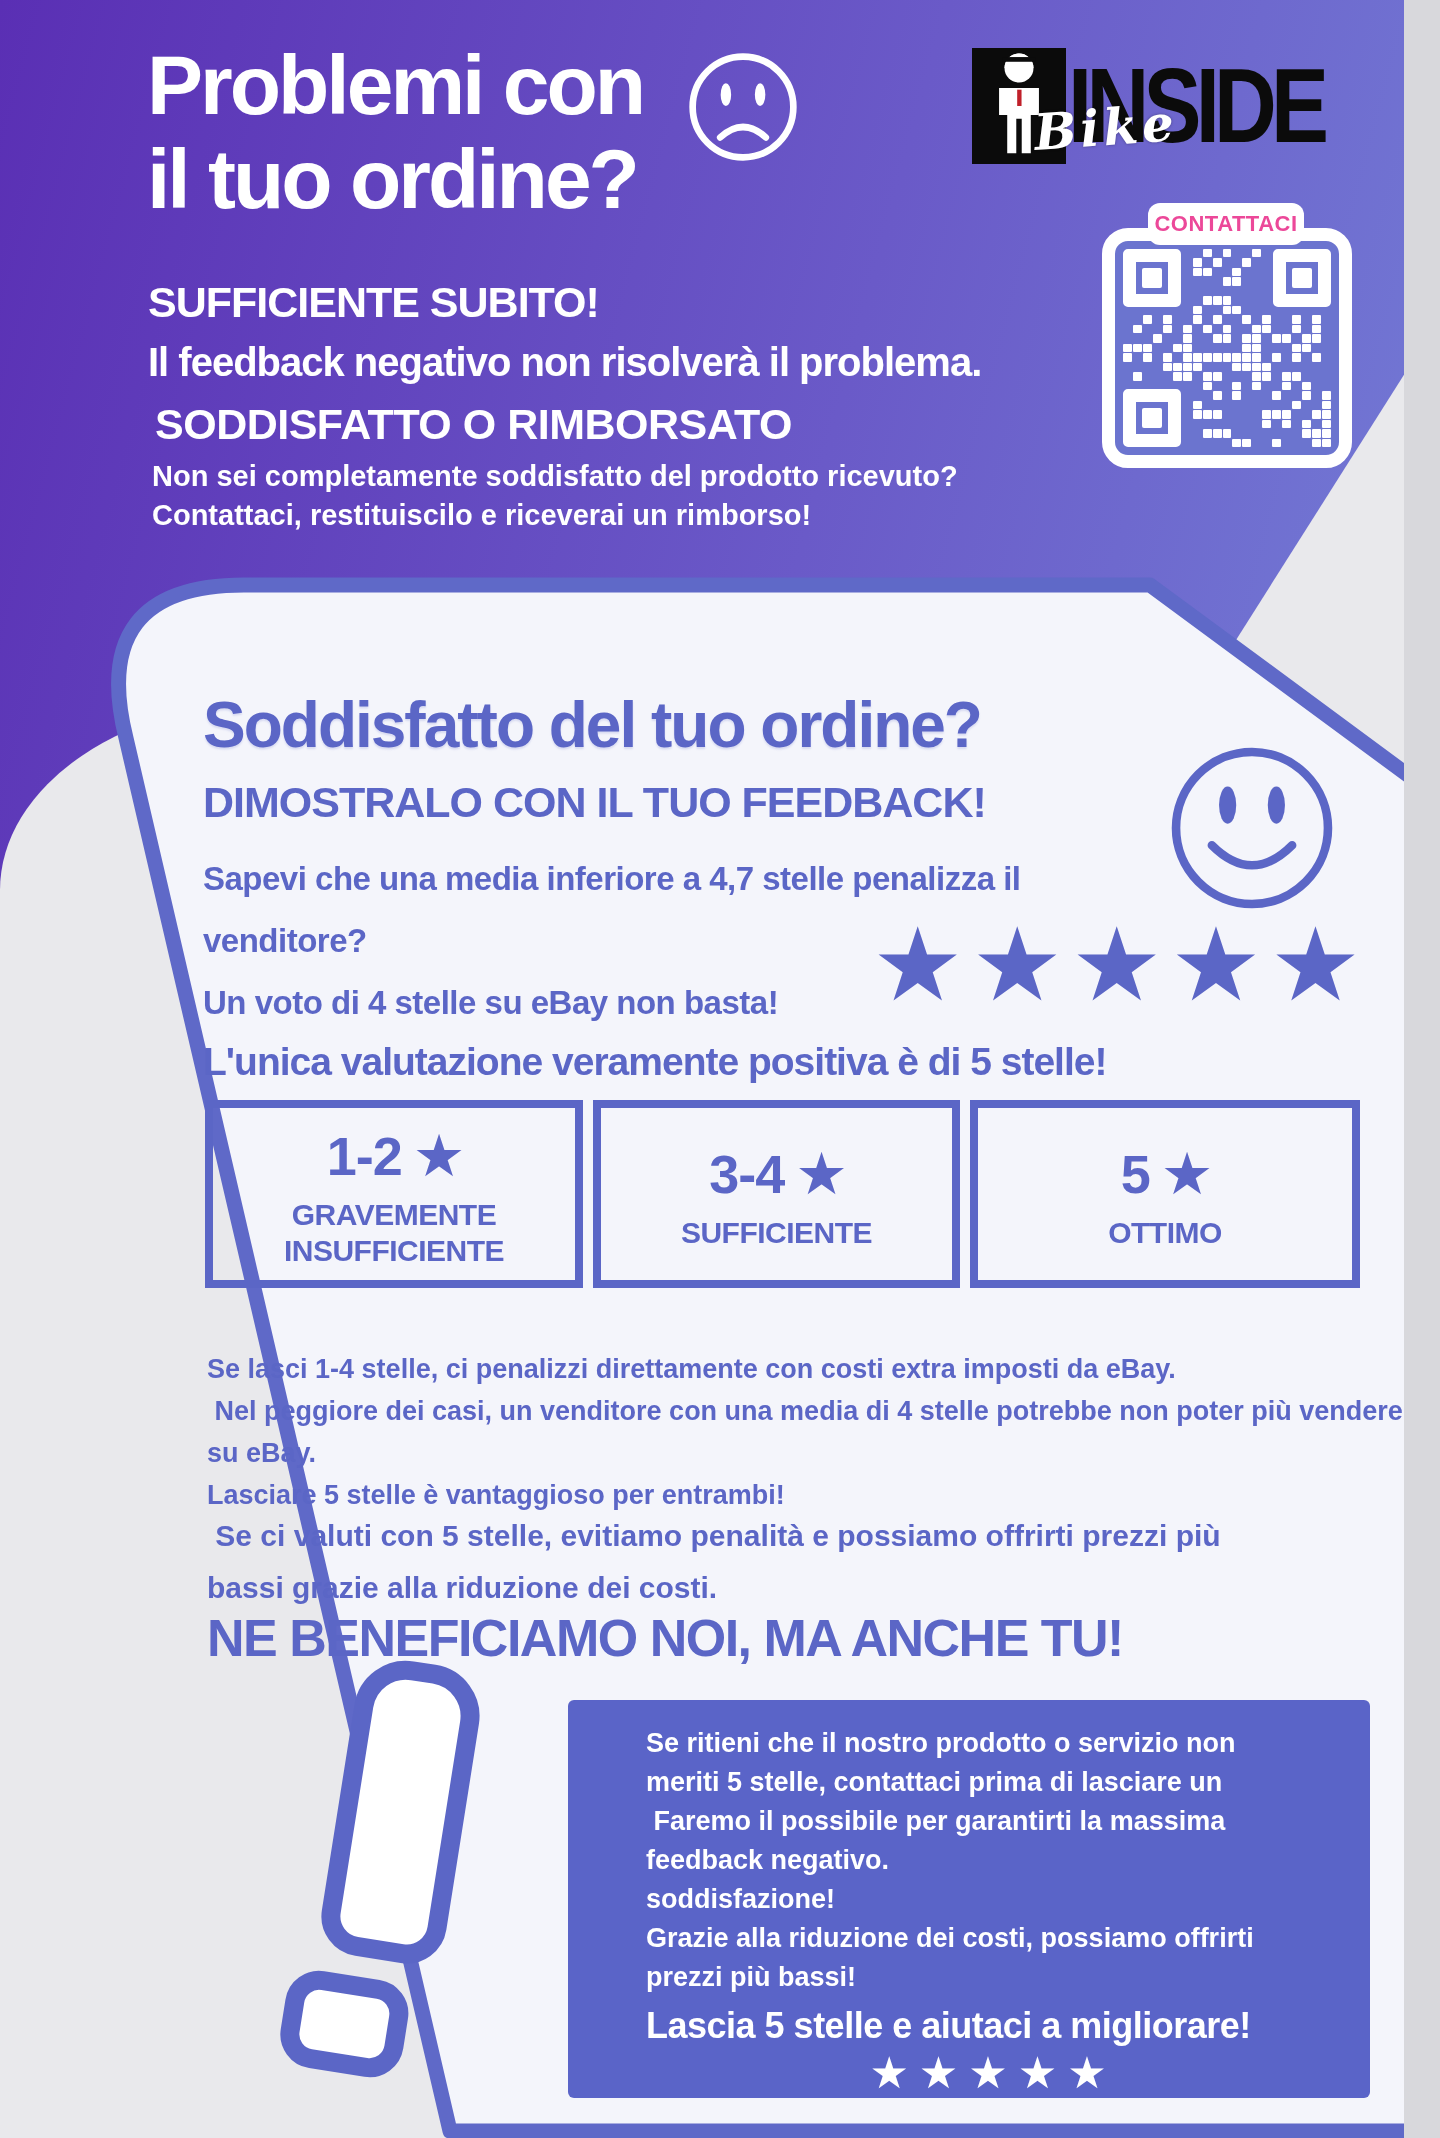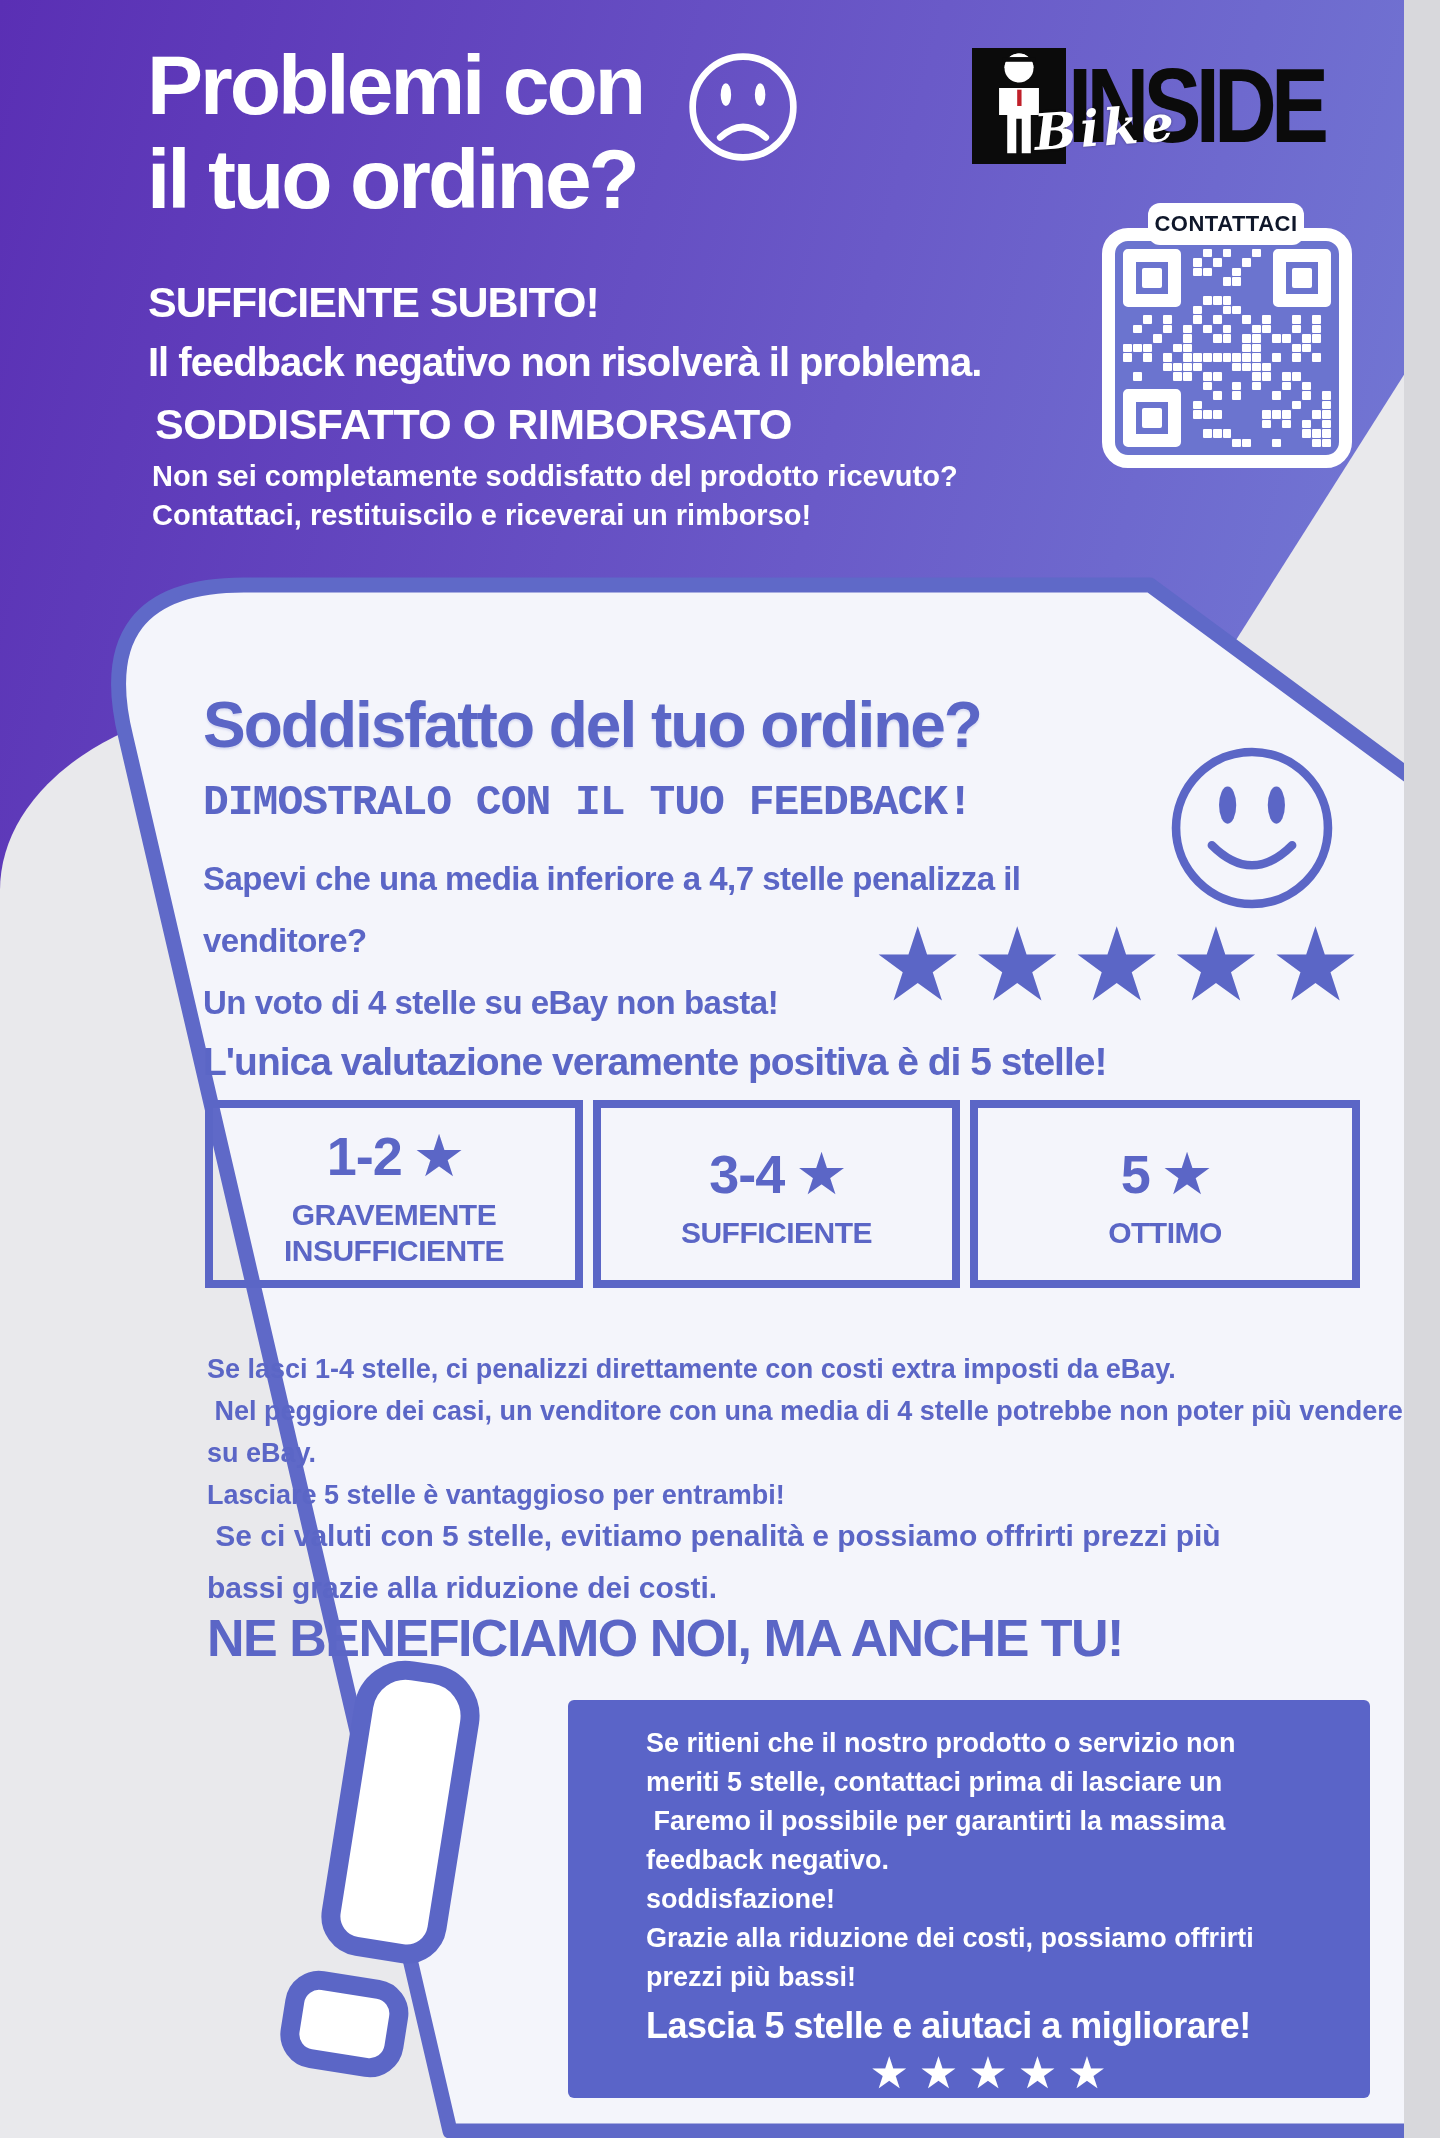--- a/index.html
+++ b/index.html
@@ -35,27 +35,27 @@
             border:13px solid #fff;border-radius:26px;box-sizing:border-box;}
   .qr-inner{position:absolute;inset:8px;}
   .qr-modules{position:absolute;inset:0;display:grid;
               grid-template-columns:repeat(21,1fr);grid-template-rows:repeat(21,1fr);gap:1px;}
   .qc{border-radius:1px;}
   .qc.on{background:#fff;}
   .qr-finder{position:absolute;width:58px;height:58px;border:13px solid #fff;border-radius:5px;box-sizing:border-box;}
   .qr-finder::after{content:"";position:absolute;inset:6px;background:#fff;border-radius:2px;}
   .f-tl{left:0;top:0;} .f-tr{right:0;top:0;} .f-bl{left:0;bottom:0;}
   .qr-pill{position:absolute;left:1148px;top:203px;width:156px;height:42px;background:#fff;border-radius:12px;
-           color:#0f172a;font-size:22px;font-weight:800;text-align:center;line-height:42px;letter-spacing:0.5px;}
+           color:#ec4899;font-size:22px;font-weight:800;text-align:center;line-height:42px;letter-spacing:0.5px;}
 
   
   .pw{color:#5b66c6;}
   .h2{position:absolute;left:203px;top:688px;font-size:64px;font-weight:800;letter-spacing:-2px;
       text-shadow:0 2px 2px rgba(91,102,198,.18);}
-  .h3{position:absolute;left:203px;top:778px;font-size:43px;font-weight:800;letter-spacing:-1px;font-family:Liberation Mono, monospace;}
+  .h3{position:absolute;left:203px;top:778px;font-size:43px;font-weight:800;letter-spacing:-1px;}
   .happy{position:absolute;left:1166px;top:742px;width:172px;height:172px;}
   .intro{position:absolute;left:203px;top:848px;font-size:33px;font-weight:700;line-height:62px;letter-spacing:-0.5px;}
   .stars-top{position:absolute;left:872px;top:905px;font-size:102px;letter-spacing:8px;color:#5b66c6;}
   .h4{position:absolute;left:203px;top:1040px;font-size:39px;font-weight:800;letter-spacing:-1px;}
   .rating-row{position:absolute;left:205px;top:1100px;display:flex;gap:10px;}
   .rbox{border:8px solid #5b66c6;box-sizing:border-box;height:188px;display:flex;flex-direction:column;
         align-items:center;justify-content:center;padding-top:6px;}
   .rbox .range{display:flex;align-items:center;gap:14px;font-size:54px;font-weight:800;color:#5b66c6;letter-spacing:-1px;}
   .rbox .range .st{font-size:52px;}
   .rbox .lbl{font-size:30px;font-weight:800;color:#5b66c6;line-height:36px;text-align:center;margin-top:10px;letter-spacing:-0.5px;}

